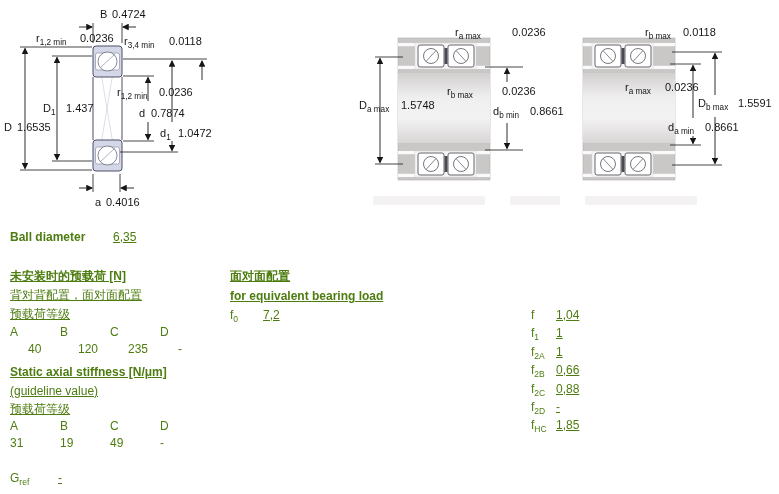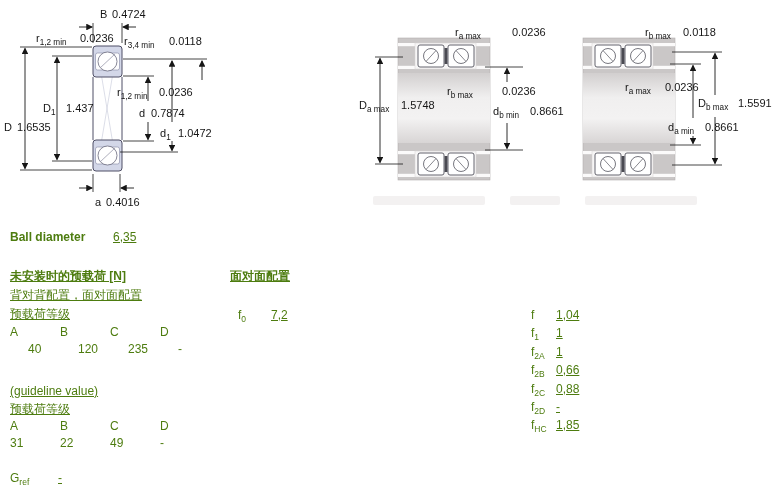--- a/index.html
+++ b/index.html
@@ -23,21 +23,21 @@
   .cartr{fill:#ffffff;stroke:#54545e;stroke-width:0.9;}
   .cball{fill:#ffffff;stroke:#54545e;stroke-width:0.8;}
   .cline{stroke:#54545e;stroke-width:0.7;}
   .spacer{fill:#4a4a52;}
   .t{position:absolute;font-size:12px;color:#4d7c0f;white-space:nowrap;text-decoration:underline;}
   .b{font-weight:bold;}
   .row .lab{display:inline-block;width:103px;}
   .cols span{display:inline-block;width:50px;}
   sub.s{font-size:8.5px;}
   .frow .sym{display:inline-block;width:25px;}
-  .f0row .sym{display:inline-block;width:33px;margin-left:8px;}
+  .f0row .sym{display:inline-block;width:33px;}
   .grow .sym{display:inline-block;width:48px;}
   .ghost{position:absolute;background:#f3f1f1;border-radius:2px;}
 </style>
 </head>
 <body>
 
 <div class="sheet">
 
   <svg width="0" height="0" style="position:absolute" aria-hidden="true">
     <defs>
@@ -227,34 +227,36 @@
   <div class="t b" style="left:10px;top:268px">未安装时的预载荷 [N]</div>
   <div class="t" style="left:10px;top:287px">背对背配置，面对面配置</div>
   <div class="t" style="left:10px;top:306px">预载荷等级</div>
   <div class="t cols" style="left:10px;top:325px">
     <span>A</span><span>B</span><span>C</span><span>D</span>
   </div>
   <div class="t cols" style="left:28px;top:342px">
     <span>40</span><span>120</span><span>235</span><span>-</span>
   </div>
 
+  <div class="t b" style="left:10px;top:365px">Static axial stiffness [N/μm]</div>
   <div class="t" style="left:10px;top:384px">(guideline value)</div>
   <div class="t" style="left:10px;top:401px">预载荷等级</div>
   <div class="t cols" style="left:10px;top:419px">
     <span>A</span><span>B</span><span>C</span><span>D</span>
   </div>
   <div class="t cols" style="left:10px;top:436px">
-    <span>31</span><span>22</span><span>49</span><span>-</span>
+    <span>31</span><span>19</span><span>49</span><span>-</span>
   </div>
 
   <div class="t grow" style="left:10px;top:471px">
     <span class="sym"><span>G</span><sub class="s">ref</sub></span><span>-</span>
   </div>
 
   <div class="t b" style="left:230px;top:268px">面对面配置</div>
+  <div class="t b" style="left:230px;top:289px">for equivalent bearing load</div>
   <div class="t f0row" style="left:230px;top:308px">
     <span class="sym"><span>f</span><sub class="s">0</sub></span><span>7,2</span>
   </div>
 
 
   <div class="t frow" style="left:531px;top:308px">
     <span class="sym"><span>f</span><sub class="s"></sub></span><span>1,04</span>
   </div>
   <div class="t frow" style="left:531px;top:326px">
     <span class="sym"><span>f</span><sub class="s">1</sub></span><span>1</span>

